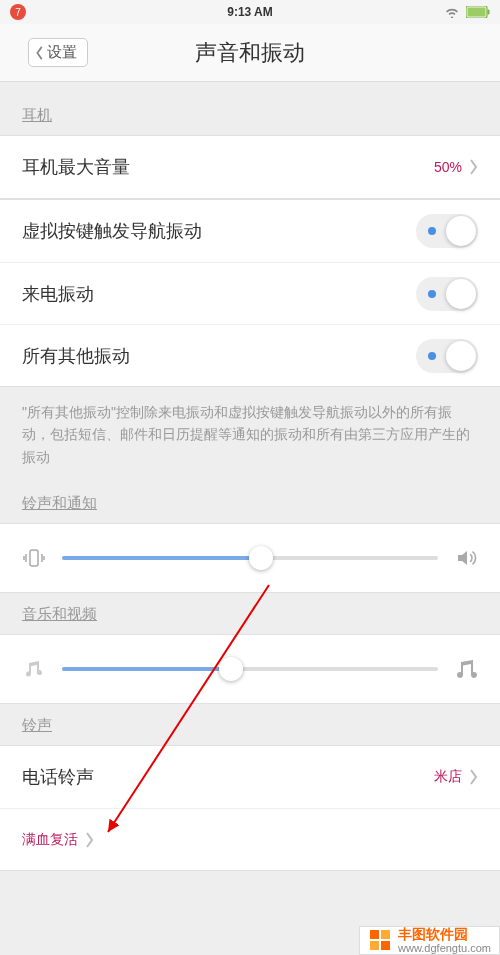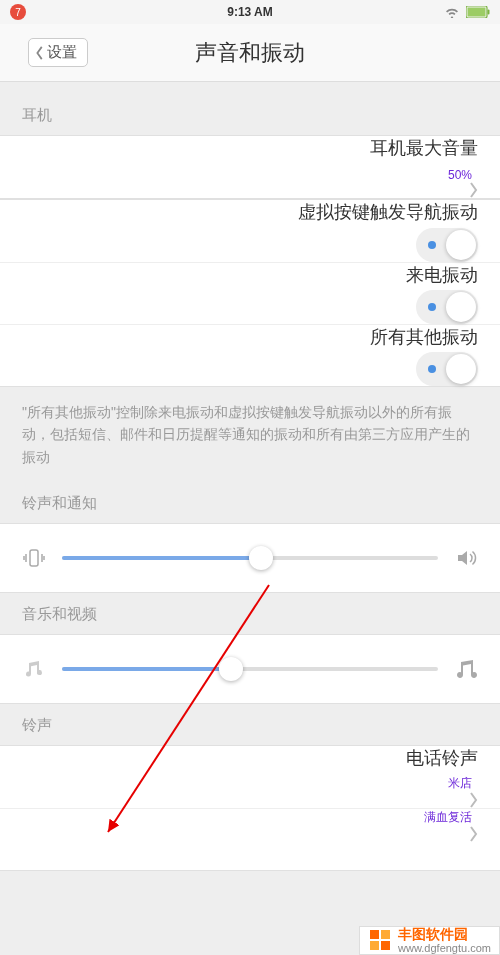--- a/index.html
+++ b/index.html
@@ -11,26 +11,26 @@
     .status-center { position: absolute; left: 50%; transform: translateX(-50%); font-weight: 600; }
     .status-right { display: flex; align-items: center; gap: 6px; }
     .wifi-icon svg, .battery-icon svg { display: block; }
 
     .nav-bar { height: 58px; background: #f9f9f9; display: flex; align-items: center; border-bottom: 1px solid #ddd; position: relative; }
     .back-btn { display: flex; align-items: center; padding: 4px 10px 4px 6px; margin-left: 28px; background: #fff; border: 1px solid #ccc; border-radius: 5px; font-size: 15px; color: #555; gap: 2px; }
     .back-btn svg { width: 10px; height: 14px; }
     .nav-title { position: absolute; left: 50%; transform: translateX(-50%); font-size: 22px; font-weight: 500; color: #333; }
 
     .content { padding-top: 12px; }
-    .section-header { padding: 12px 22px 10px; font-size: 15px; color: #999; }
+    .section-header { padding: 12px 22px 10px; font-size: 15px; color: #999; text-decoration: underline; }
     .group { background: #fff; border-top: 1px solid #e0e0e0; border-bottom: 1px solid #e0e0e0; }
-    .row { display: flex; align-items: flex-end; padding: 0 22px; min-height: 62px; flex-direction: column; }
+    .row { display: flex; align-items: center; padding: 0 22px; min-height: 62px; }
     .row + .row { border-top: 1px solid #eee; }
     .row-label { font-size: 18px; color: #333; flex: 1; }
-    .row-value { font-size: 12px; color: #6d28d9; margin-right: 6px; }
+    .row-value { font-size: 14px; color: #be185d; margin-right: 6px; }
     .chevron svg { width: 10px; height: 16px; display: block; }
 
     .toggle { width: 62px; height: 34px; background: #eee; border-radius: 17px; position: relative; display: flex; align-items: center; }
     .toggle .dot { width: 8px; height: 8px; background: #4a90e2; border-radius: 50%; position: absolute; left: 12px; }
     .toggle .knob { width: 30px; height: 30px; background: #fff; border-radius: 50%; position: absolute; right: 2px; box-shadow: 0 1px 4px rgba(0,0,0,.25); }
 
     .footer-text { padding: 14px 22px; font-size: 14px; color: #999; line-height: 1.6; }
 
     .slider-group { background: #fff; border-top: 1px solid #e0e0e0; border-bottom: 1px solid #e0e0e0; padding: 22px; display: flex; align-items: center; gap: 16px; }
     .slider-icon { color: #aaa; }

